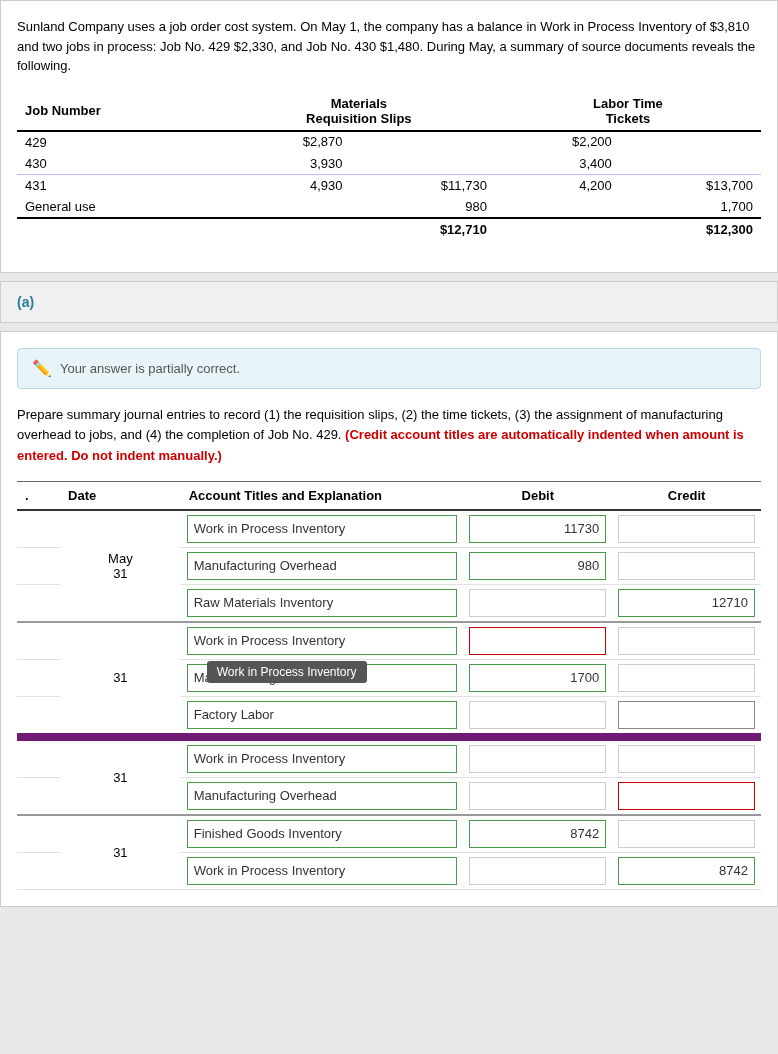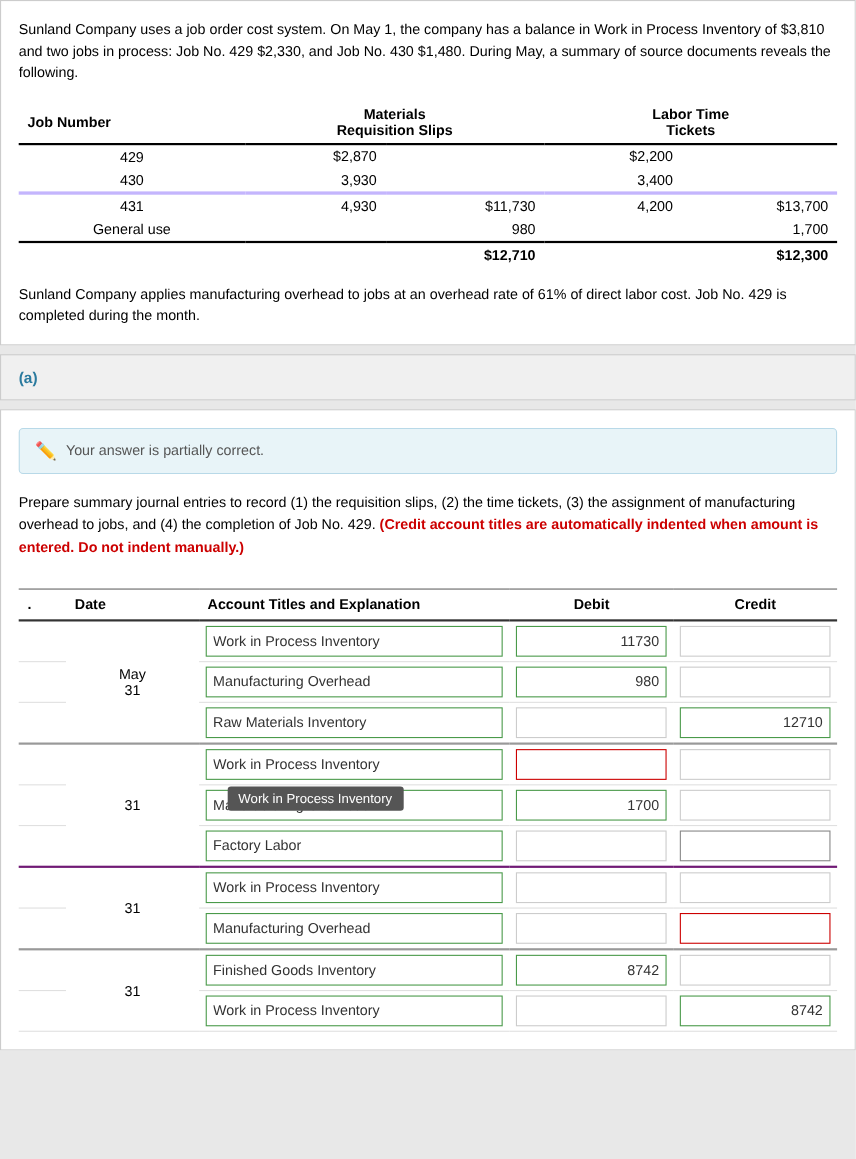--- a/index.html
+++ b/index.html
@@ -30,27 +30,27 @@
       border-bottom: 2px solid #000;
       padding: 4px 8px;
       text-align: center;
       font-weight: bold;
     }
     .data-table th.left { text-align: left; }
     .data-table td {
       padding: 3px 8px;
       text-align: right;
     }
-    .data-table td.left { text-align: center; }
+    .data-table td.left { text-align: left; }
     .data-table tr.total-row td {
       border-top: 2px solid #000;
       font-weight: bold;
     }
     .data-table tr.subtotal-row td {
-      border-top: 3px solid #c4b5fd;
+      border-top: 1px solid #c4b5fd;
     }
     .overhead-text {
       font-size: 13px;
       line-height: 1.5;
     }
     .section-a {
       background: #f0f0f0;
       border: 1px solid #ccc;
       padding: 12px 16px;
       margin-bottom: 8px;
@@ -77,21 +77,21 @@
       color: #555;
       font-size: 13px;
     }
     .pencil-icon {
       color: #5a8fa8;
       font-size: 16px;
     }
     .instruction-text {
       font-size: 13px;
       line-height: 1.6;
-      margin-bottom: 26px;
+      margin-bottom: 14px;
     }
     .instruction-text .red-text {
       color: #cc0000;
       font-weight: bold;
     }
     .journal-table {
       width: 100%;
       border-collapse: collapse;
       font-size: 13px;
     }
@@ -212,21 +212,20 @@
       <tr class="total-row">
         <td></td>
         <td></td>
         <td>$12,710</td>
         <td></td>
         <td>$12,300</td>
       </tr>
     </tbody>
   </table>
 
-  <p class="overhead-text">Sunland Company applies manufacturing overhead to jobs at an overhead rate of 61% of direct labor cost. Job No. 429 is completed during the month.</p>
 </div>
 
 <div class="section-a">
   <span class="section-a-label">(a)</span>
 </div>
 
 <div class="answer-section">
 
   <div class="partial-correct-banner">
     <span class="pencil-icon">✏️</span>
@@ -309,21 +308,21 @@
         <td>
           <input class="account-input green-border" type="text" value="Manufacturing Overhead" style="">
         </td>
         <td>
           <input class="amount-input green-border" type="text" value="1700" style="">
         </td>
         <td>
           <input class="amount-input" type="text" value="" style="">
         </td>
       </tr>
-      <tr style="border-bottom: 2px solid #701a75;">
+      <tr style="border-bottom: 8px solid #701a75;">
         <td class="dot-cell"></td>
         <td>
           <input class="account-input green-border" type="text" value="Factory Labor" style="">
         </td>
         <td>
           <input class="amount-input" type="text" value="" style="">
         </td>
         <td>
           <input class="amount-input" type="text" value="" style="border: 1px solid rgb(136, 136, 136);">
         </td>

